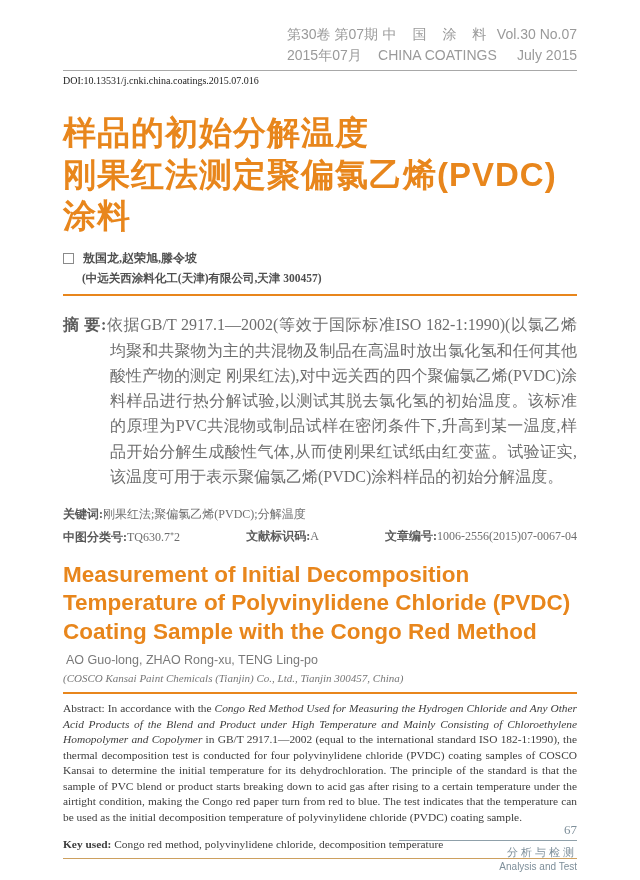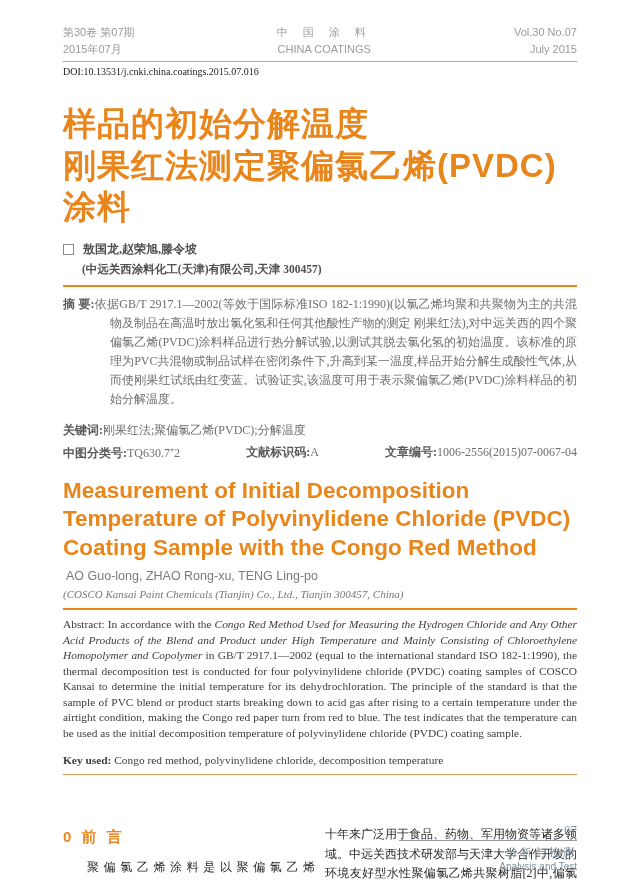--- a/index.html
+++ b/index.html
@@ -5,22 +5,22 @@
   html,body{margin:0;padding:0;background:#e9e9e9;}
   .page{
     width:640px;height:880px;background:#ffffff;position:relative;
     margin:0 auto;overflow:hidden;
     font-family:"Liberation Serif", serif;color:#333;
   }
   .content{margin:0 63px;}
 
   
   .journal-header{
-    padding-top:24px;display:flex;justify-content:space-between;align-items:flex-end;
-    font-family:"Liberation Sans", sans-serif;font-size:11px;color:#9a9a9a;
+    padding-top:24px;display:flex;justify-content:flex-end;align-items:flex-end;
+    font-family:"Liberation Sans", sans-serif;font-size:14px;color:#9a9a9a;
     line-height:1.5;border-bottom:1px solid #a8a8a8;padding-bottom:4px;
   }
   .jh-col{white-space:nowrap;}
   .jh-center{text-align:center;}
   .jh-center .cn{letter-spacing:6px;}
   .jh-right{text-align:right;}
   .doi-line{margin-top:4px;font-size:10px;color:#1c1c1c;font-family:"Liberation Serif", serif;}
 
   
   .title-cn{
@@ -32,21 +32,21 @@
   .authors-row{margin-top:13px;display:flex;align-items:flex-start;
     font-size:12px;font-weight:bold;color:#4f4f4f;}
   .author-square{width:9px;height:9px;border:1px solid #8a8a8a;margin:3px 9px 0 0;flex:0 0 auto;}
   .affiliation-cn{margin-top:4px;padding-left:19px;font-size:11.5px;font-weight:bold;color:#4f4f4f;}
 
   .rule-orange{height:2.5px;background:#E8861C;margin-top:8px;}
   .rule-orange.thin{height:2px;}
   .rule-tan{height:1.5px;background:#CDa05F;margin-top:5px;}
 
   
-  .abstract-cn{margin-top:8px;font-size:12px;line-height:1.58;color:#6e6e6e;
+  .abstract-cn{margin-top:16px;font-size:16px;line-height:1.58;color:#6e6e6e;
     text-align:justify;padding-left:47px;}
   .abstract-cn .hang{margin-left:-47px;font-weight:bold;color:#5a5a5a;}
   .keywords-cn{margin-top:2px;font-size:12px;color:#6e6e6e;line-height:1.55;}
   .keywords-cn .lbl{font-weight:bold;color:#5a5a5a;}
   .meta-line{margin-top:4px;display:flex;justify-content:space-between;
     font-size:12px;color:#6e6e6e;}
   .meta-line .lbl{font-weight:bold;color:#5a5a5a;}
 
   
   .title-en{

